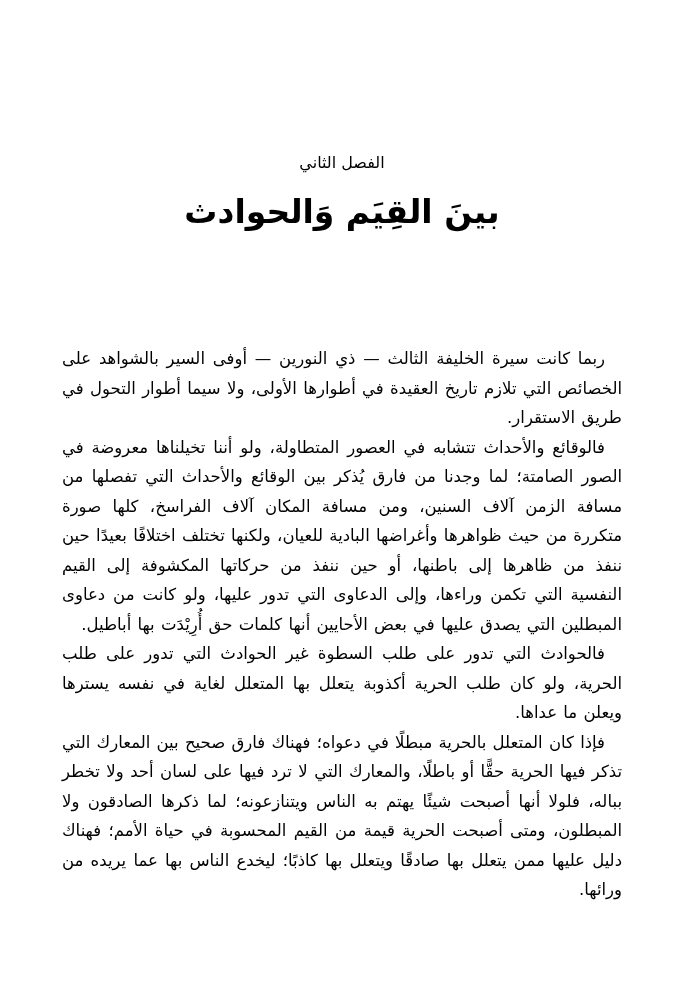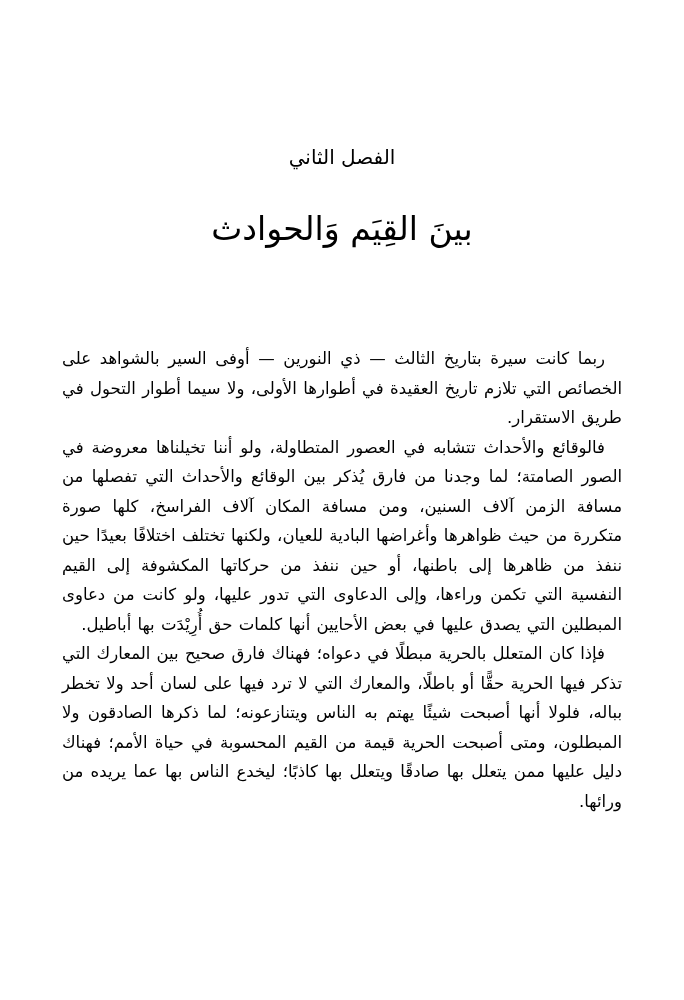--- a/index.html
+++ b/index.html
@@ -24,33 +24,33 @@
     background: var(--background);
     direction: rtl;
     overflow: hidden;
   }
   .chapter-label {
     position: absolute;
     top: 141px;
     left: 0;
     right: 0;
     text-align: center;
-    font-size: 20px;
+    font-size: 16px;
     font-weight: normal;
-    margin: 4px;
+    margin: 12px;
   }
   .chapter-title {
     position: absolute;
     top: 192px;
     left: 0;
     right: 0;
     text-align: center;
     font-size: 33px;
-    font-weight: normal;
-    margin: 17px;
+    font-weight: bold;
+    margin: 0;
     letter-spacing: 0.5px;
   }
   .body-text {
     position: absolute;
     top: 344px;
     right: 62px;
     left: 62px;
     direction: rtl;
     text-align: justify;
     font-size: 16.5px;
@@ -66,18 +66,19 @@
 </head>
 <body>
 
 <div class="page">
 
   <div class="chapter-label">الفصل الثاني</div>
 
   <h1 class="chapter-title">بينَ القِيَم وَالحوادث</h1>
 
   <div class="body-text">
-    <p>ربما كانت سيرة بتاريخ الثالث — ذي النورين — أوفى السير بالشواهد على الخصائص التي تلازم تاريخ العقيدة في أطوارها الأولى، ولا سيما أطوار التحول في طريق الاستقرار.</p>
+    <p>ربما كانت سيرة الخليفة الثالث — ذي النورين — أوفى السير بالشواهد على الخصائص التي تلازم تاريخ العقيدة في أطوارها الأولى، ولا سيما أطوار التحول في طريق الاستقرار.</p>
     <p>فالوقائع والأحداث تتشابه في العصور المتطاولة، ولو أننا تخيلناها معروضة في الصور الصامتة؛ لما وجدنا من فارق يُذكر بين الوقائع والأحداث التي تفصلها من مسافة الزمن آلاف السنين، ومن مسافة المكان آلاف الفراسخ، كلها صورة متكررة من حيث ظواهرها وأغراضها البادية للعيان، ولكنها تختلف اختلافًا بعيدًا حين ننفذ من ظاهرها إلى باطنها، أو حين ننفذ من حركاتها المكشوفة إلى القيم النفسية التي تكمن وراءها، وإلى الدعاوى التي تدور عليها، ولو كانت من دعاوى المبطلين التي يصدق عليها في بعض الأحايين أنها كلمات حق أُرِيْدَت بها أباطيل.</p>
+    <p>فالحوادث التي تدور على طلب السطوة غير الحوادث التي تدور على طلب الحرية، ولو كان طلب الحرية أكذوبة يتعلل بها المتعلل لغاية في نفسه يسترها ويعلن ما عداها.</p>
     <p>فإذا كان المتعلل بالحرية مبطلًا في دعواه؛ فهناك فارق صحيح بين المعارك التي تذكر فيها الحرية حقًّا أو باطلًا، والمعارك التي لا ترد فيها على لسان أحد ولا تخطر بباله، فلولا أنها أصبحت شيئًا يهتم به الناس ويتنازعونه؛ لما ذكرها الصادقون ولا المبطلون، ومتى أصبحت الحرية قيمة من القيم المحسوبة في حياة الأمم؛ فهناك دليل عليها ممن يتعلل بها صادقًا ويتعلل بها كاذبًا؛ ليخدع الناس بها عما يريده من ورائها.</p>
   </div>
 
 </div>
 
 </body></html>

